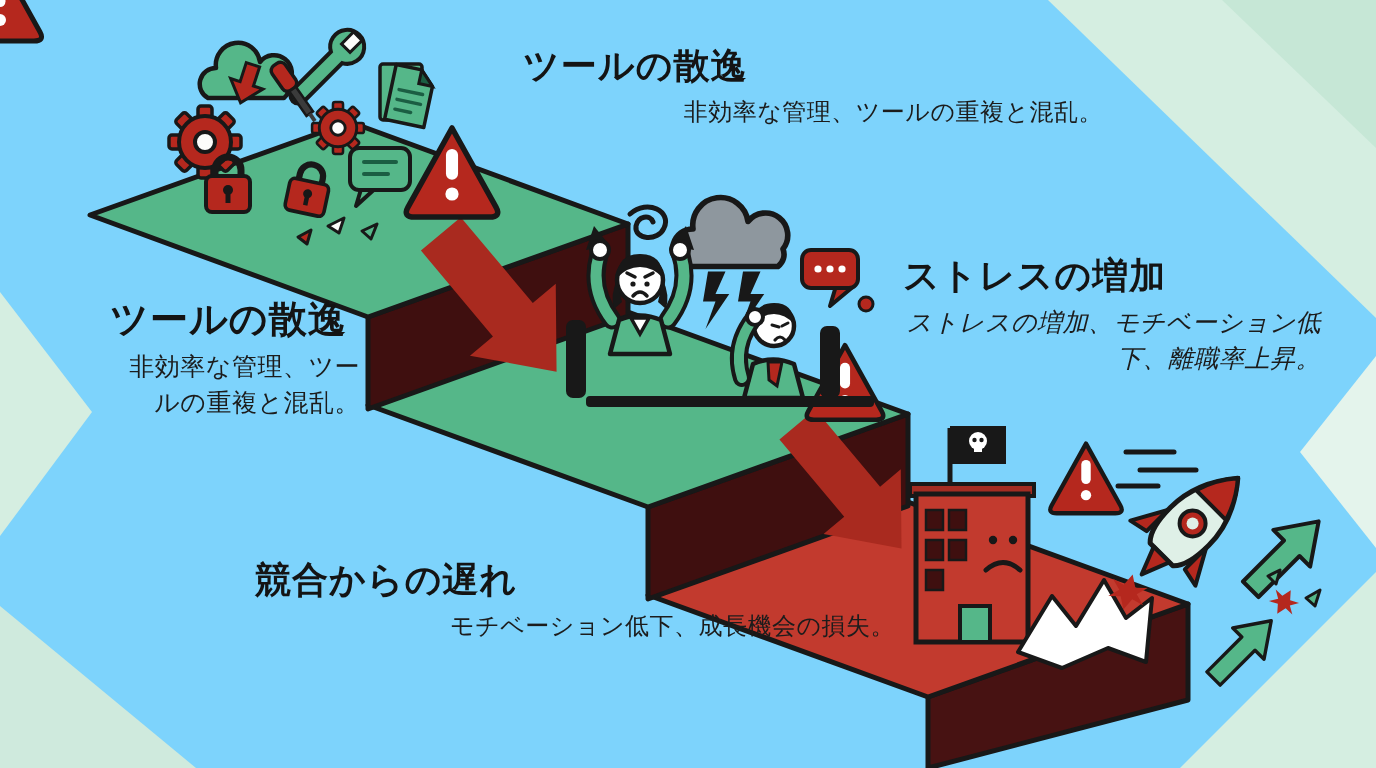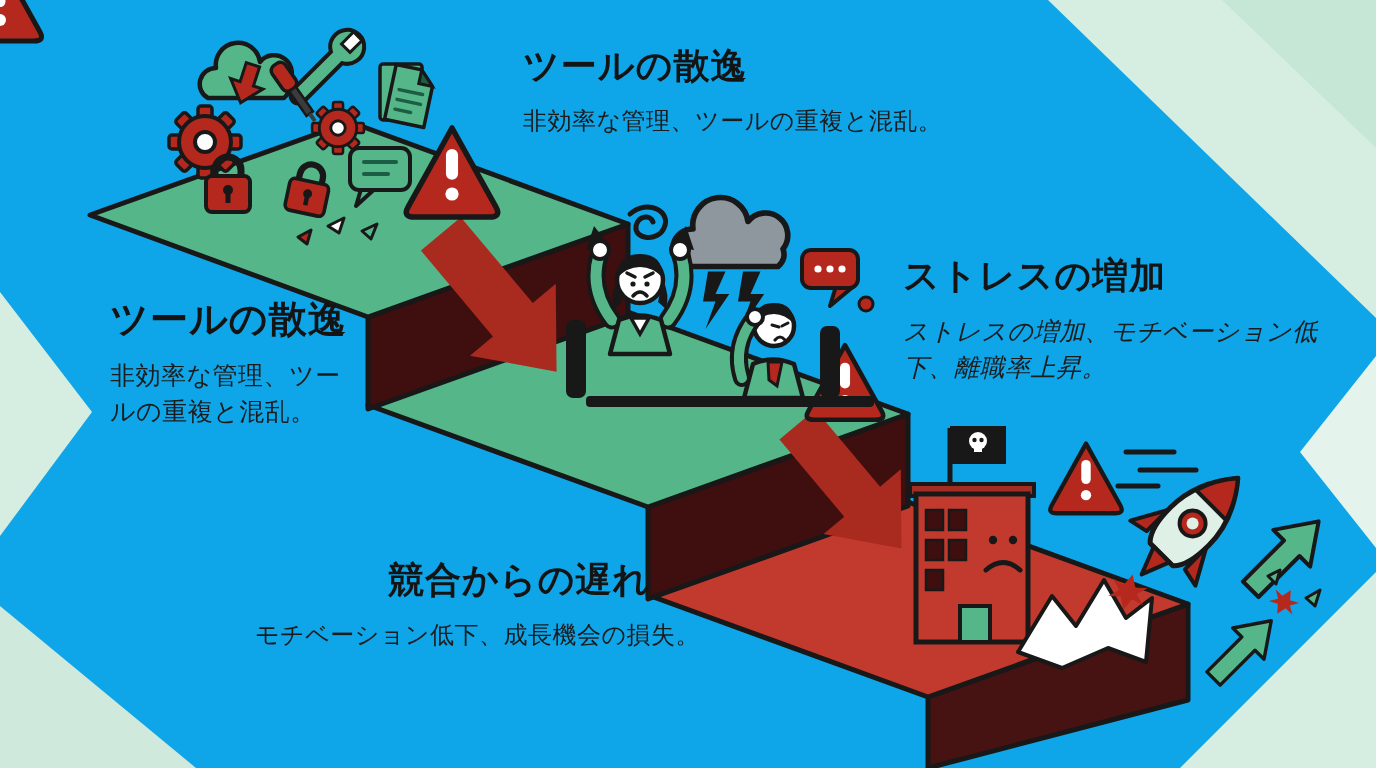--- a/index.html
+++ b/index.html
@@ -1,29 +1,29 @@
 <!DOCTYPE html>
 <html><head>
 <meta charset="utf-8">
 <style>
   html,body{margin:0;padding:0;background:#ffffff;}
   body{font-family:"DejaVu Sans","Liberation Sans",sans-serif;}
-  .stage{position:relative;width:1376px;height:768px;overflow:hidden;background:#0ea5e9;}
+  .stage{position:relative;width:1376px;height:768px;overflow:hidden;background:#7dd3fc;}
   .scene{position:absolute;left:0;top:0;}
   .label{position:absolute;color:#161616;}
   .label h2{margin:0;font-size:36px;font-weight:700;letter-spacing:1px;color:#141414;}
-  .label p{margin:13px 0 0;font-size:24px;line-height:1.42;letter-spacing:0.5px;color:#1c1c1c;}
+  .label p{margin:4px 0 0;font-size:24px;line-height:1.42;letter-spacing:0.5px;color:#1c1c1c;text-align:right;}
   #label-top{left:523px;top:42px;width:580px;}
   #label-left{left:110px;top:294px;width:250px;}
   #label-left h2{font-size:38px;}
   #label-left p{word-break:break-all;line-break:anywhere;font-size:25px;}
   #label-right{left:903px;top:252px;width:418px;}
   #label-right p{word-break:break-all;line-break:anywhere;font-size:25px;font-style:italic;}
   #label-bottom{left:255px;top:556px;width:640px;}
-  #label-bottom h2{margin-left:133px;font-family:Liberation Mono, monospace;}
+  #label-bottom h2{font-family:Liberation Mono, monospace;}
 </style>
 </head>
 <body>
 
 <div class="stage">
 
 <svg class="scene" width="1376" height="768" viewBox="0 0 1376 768" xmlns="http://www.w3.org/2000/svg">
 
   <g>
     <polygon points="1048,0 1376,0 1376,318" fill="#d5eee1"></polygon>

